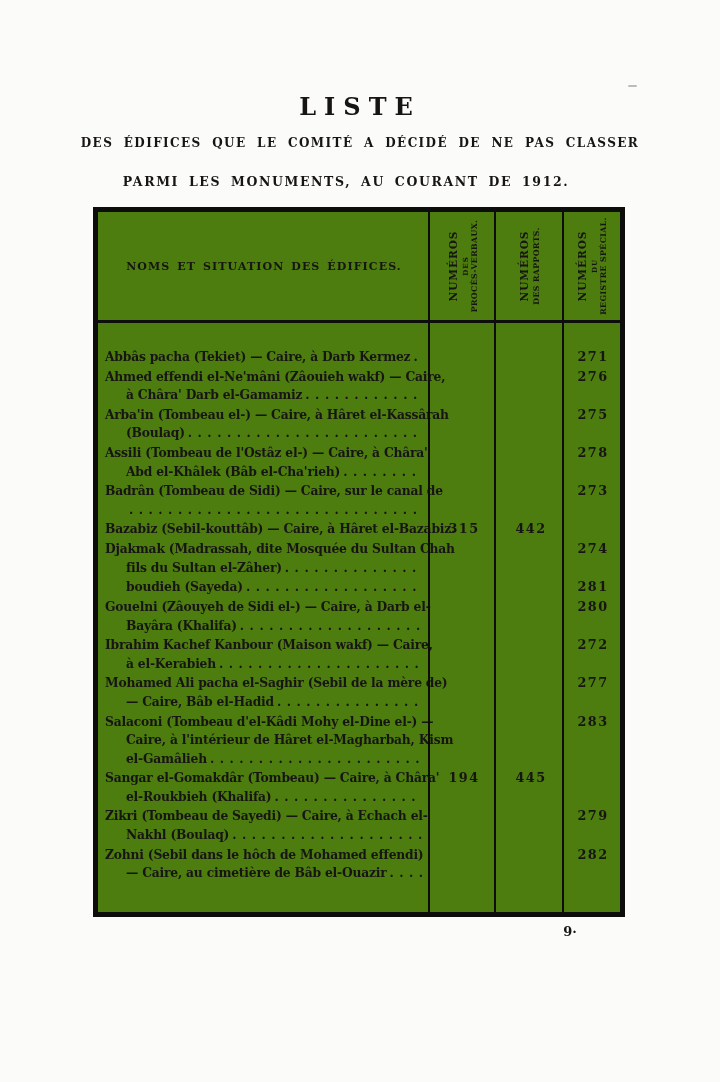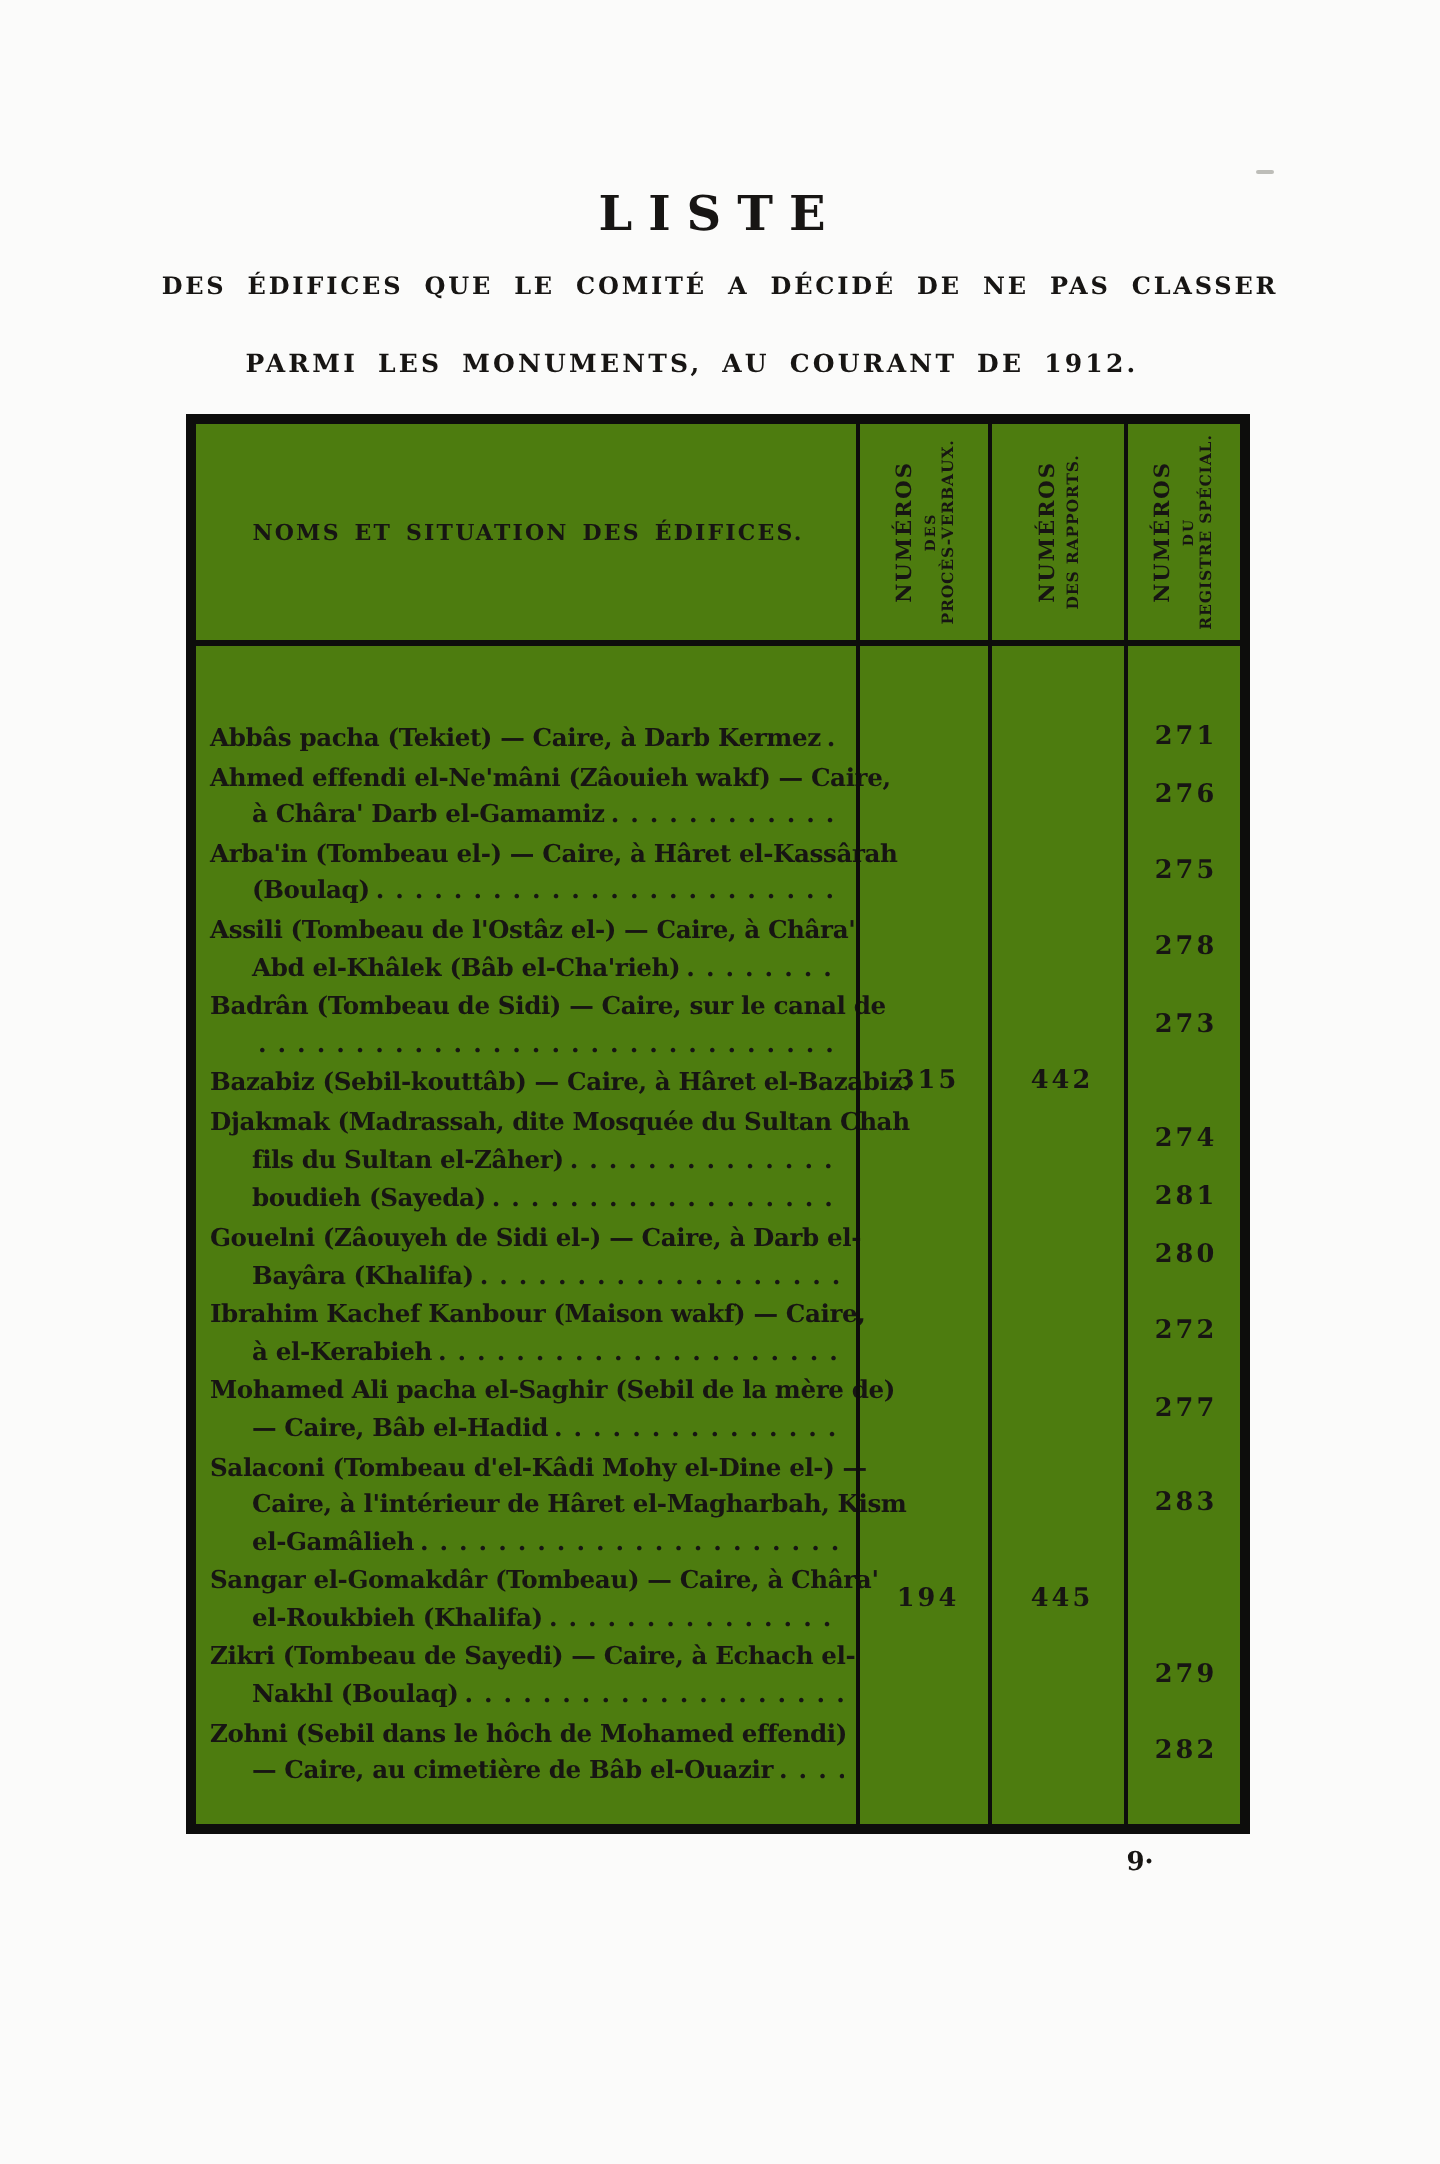--- a/index.html
+++ b/index.html
@@ -56,21 +56,21 @@
     position:absolute; top:50%; left:50%;
     transform:translate(-50%,-50%) rotate(-90deg);
     width:104px; text-align:center; line-height:1.3;
   }
   .vh1 { font-size:10.5px; font-weight:700; letter-spacing:1px; }
   .vh2 { font-size:7px;  font-weight:700; letter-spacing:1px; }
   .vh3 { font-size:7.8px; font-weight:700; letter-spacing:0.4px; white-space:nowrap; }
   .tbody {
     position:relative;
     height:589px;
-    padding-top:37px;
+    padding-top:25px;
     box-sizing:border-box;
     overflow:hidden;
   }
   .vline {
     position:absolute; top:0; bottom:0; width:2px; background:#0d0d0c; z-index:2;
   }
   .vl1 { left:330px; } .vl2 { left:396px; } .vl3 { left:464px; }
   .thead .hl1 { left:330px; } .thead .hl2 { left:396px; } .thead .hl3 { left:464px; }
   .row {
     display:grid;
@@ -84,21 +84,21 @@
   }
   .cont { padding-left:21px; }
   .lline { display:flex; align-items:baseline; }
   .lline .t { white-space:nowrap; }
   .dots {
     flex:1 1 auto; overflow:hidden; white-space:nowrap;
     letter-spacing:5.5px; padding-left:3px;
     font-size:12.3px; font-weight:700;
   }
   .num {
-    display:flex; align-items:center; justify-content:center;
+    display:flex; align-items:flex-start; justify-content:center;
     padding-left:2px;
   }
   .numv {
     line-height:18.5px; font-size:12.8px; font-weight:700; letter-spacing:1.5px;
   }
   .page-mark {
     position:absolute; top:924px; left:460px; width:220px;
     text-align:center;
     font-size:13px; font-weight:700;
   }

